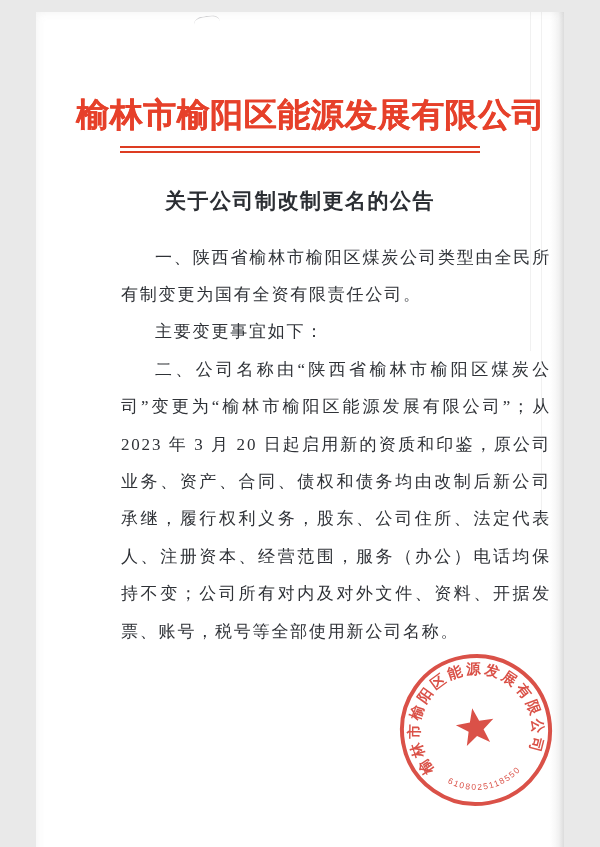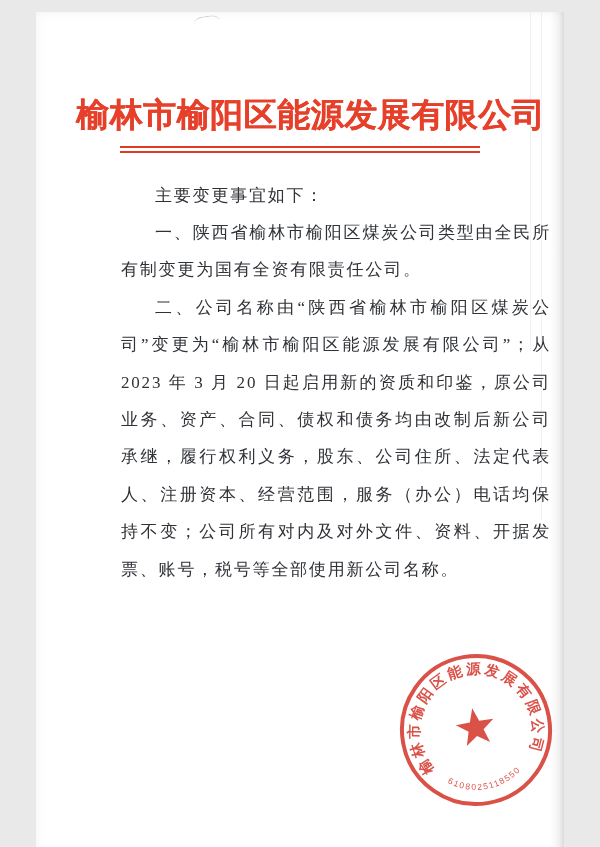--- a/index.html
+++ b/index.html
@@ -82,24 +82,25 @@
 
   <div class="scan-edge-right"></div>
   <div class="scan-streak" style="right:22px;"></div>
   <div class="scan-streak" style="right:33px;height:40%;"></div>
   <div class="scan-mark"></div>
 
   <div class="letterhead">榆林市榆阳区能源发展有限公司</div>
 
   <div class="double-rule"></div>
 
+  <h1 class="doc-title">关于公司制改制更名的公告</h1>
 
   <div class="doc-body">
+    <p>一、陕西省榆林市榆阳区煤炭公司类型由全民所有制变更为国有全资有限责任公司。</p>
     <p>主要变更事宜如下：</p>
-    <p>一、陕西省榆林市榆阳区煤炭公司类型由全民所有制变更为国有全资有限责任公司。</p>
     <p>二、公司名称由“陕西省榆林市榆阳区煤炭公司”变更为“榆林市榆阳区能源发展有限公司”；从 2023 年 3 月 20 日起启用新的资质和印鉴，原公司业务、资产、合同、债权和债务均由改制后新公司承继，履行权利义务，股东、公司住所、法定代表人、注册资本、经营范围，服务（办公）电话均保持不变；公司所有对内及对外文件、资料、开据发票、账号，税号等全部使用新公司名称。</p>
 
   </div>
 
   <div class="stamp">
     <svg viewBox="0 0 160 160" xmlns="http://www.w3.org/2000/svg">
       <defs>
         <path id="ring-arc" d="M 33 113 A 57 57 0 1 1 127 113" fill="none"></path>
         <path id="code-arc" d="M 32 116 A 60 60 0 0 0 128 116" fill="none"></path>
       </defs>

